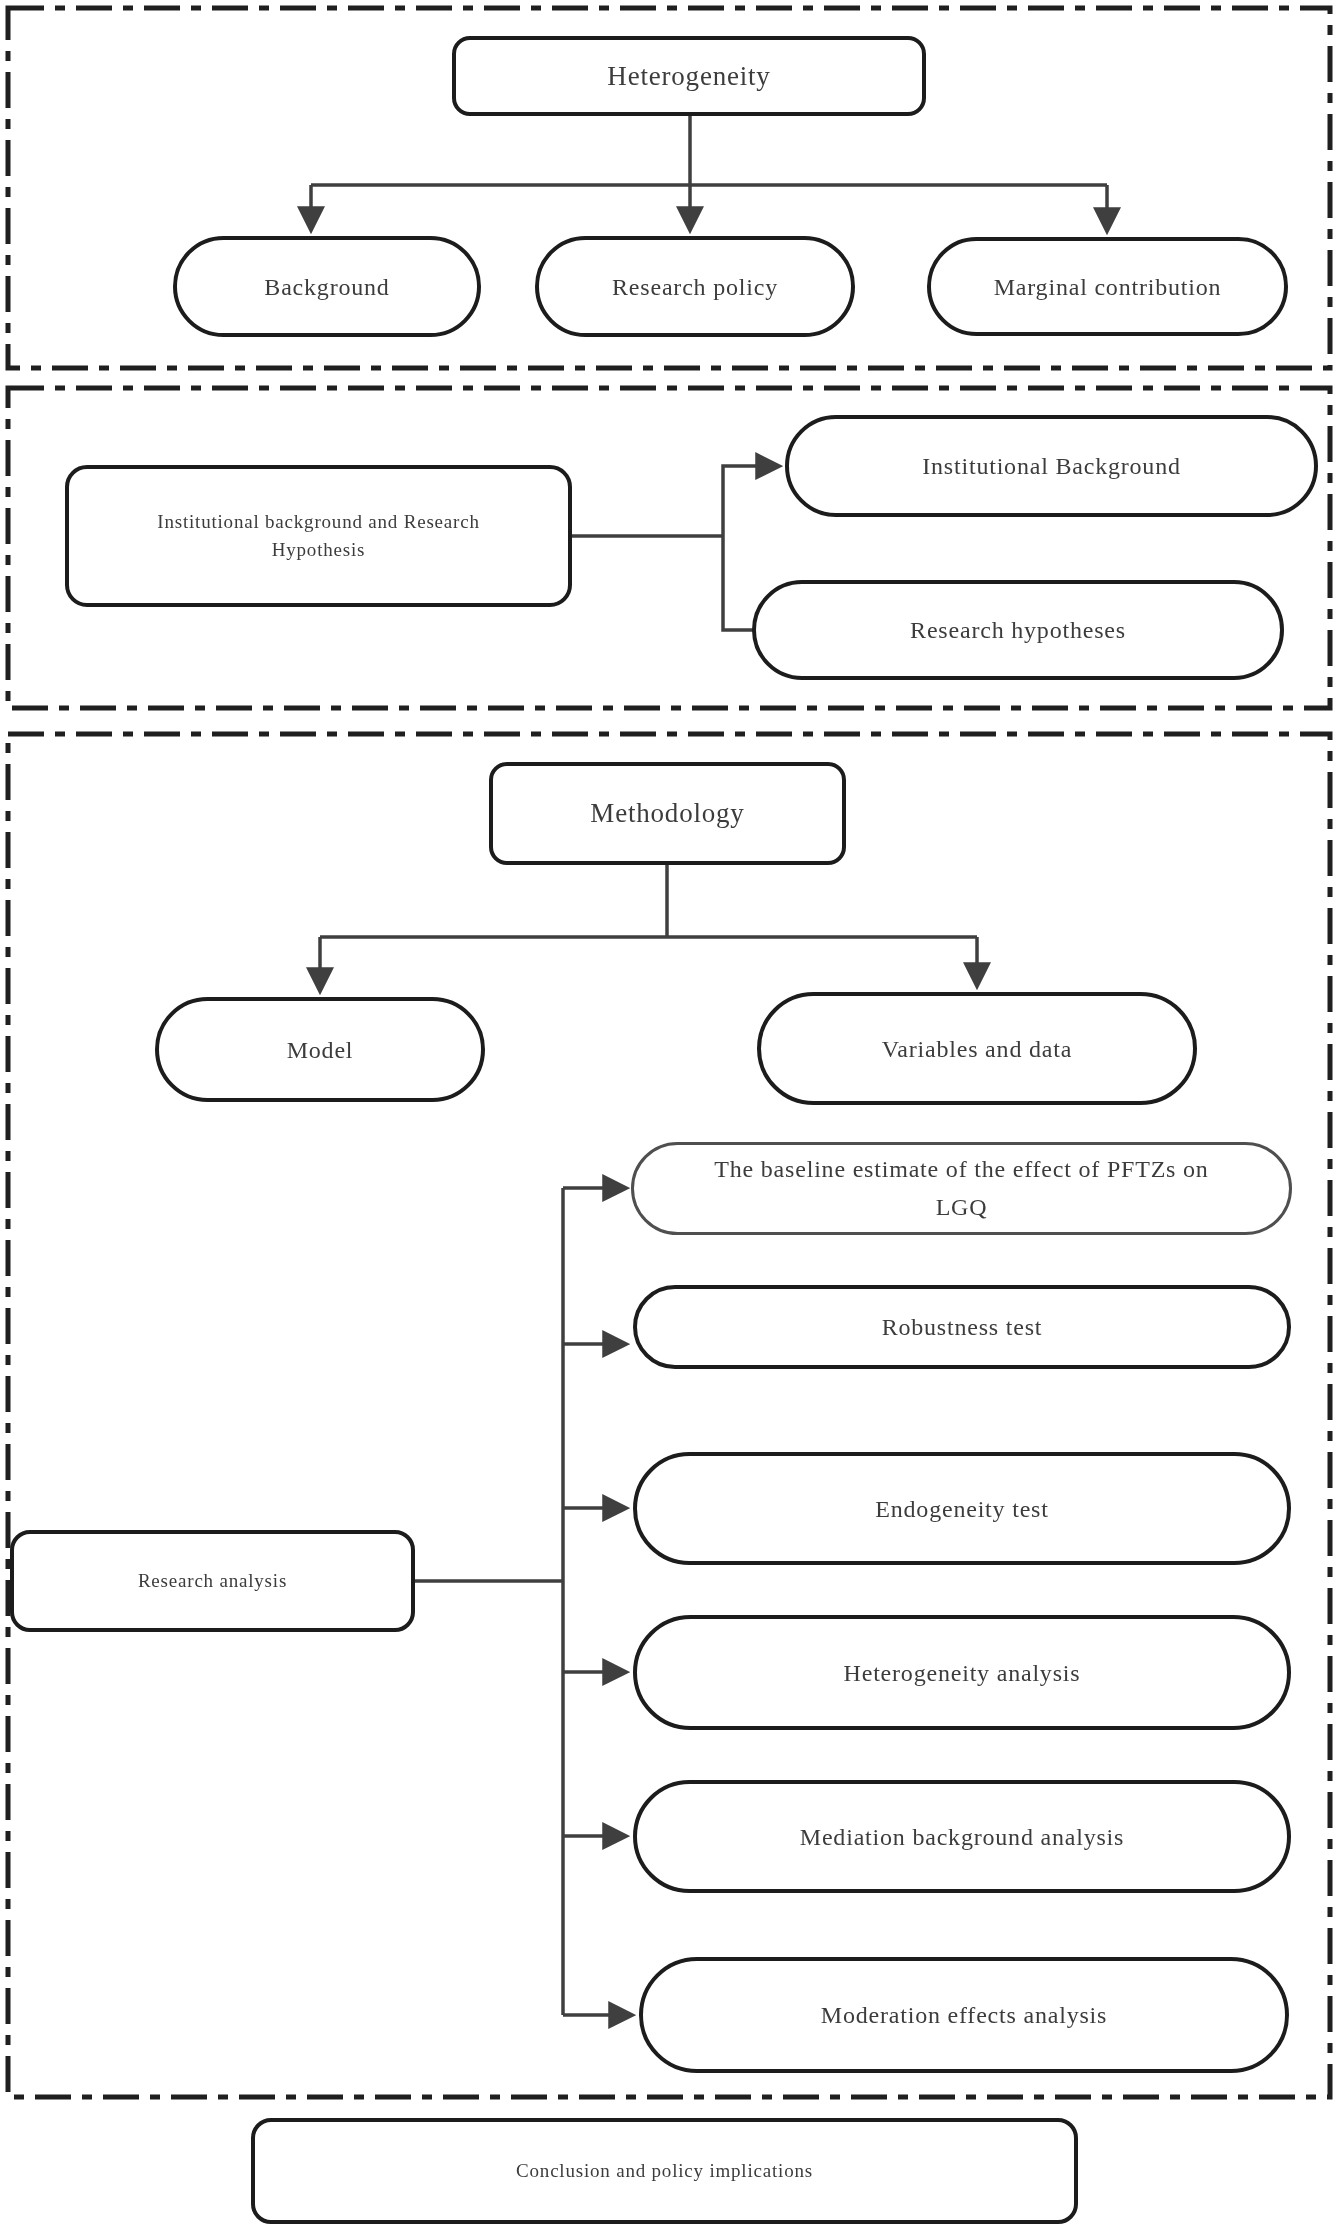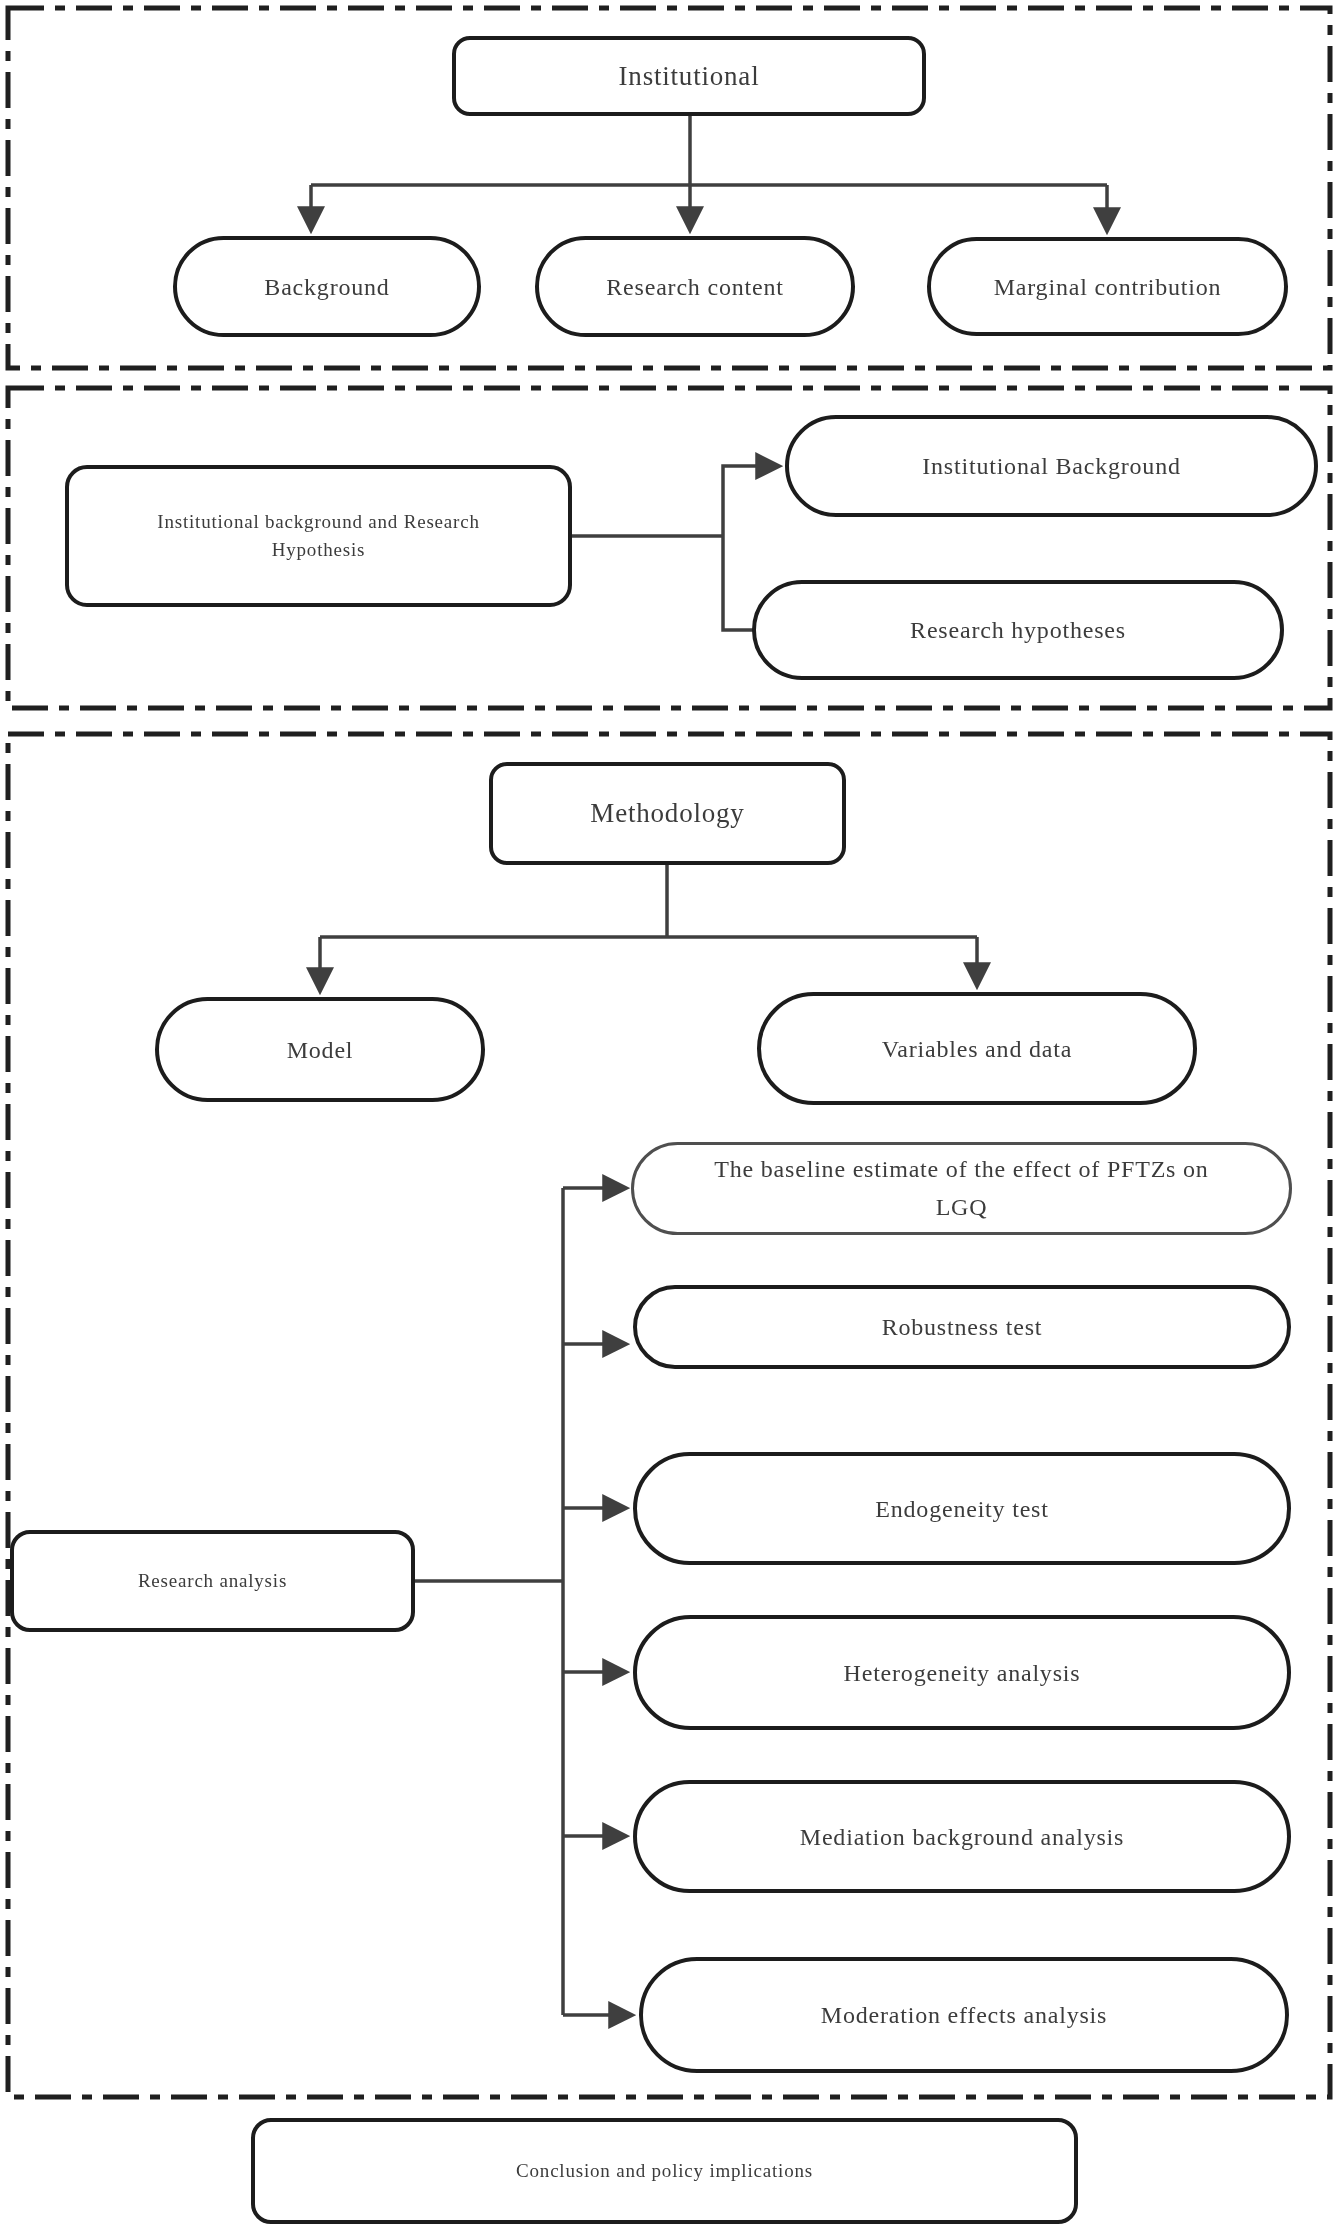--- a/index.html
+++ b/index.html
@@ -71,23 +71,23 @@
       <path d="M563,1188 L563,2015"></path>
       <path d="M563,1188 L625,1188" marker-end="url(#arr)"></path>
       <path d="M563,1344 L625,1344" marker-end="url(#arr)"></path>
       <path d="M563,1508 L625,1508" marker-end="url(#arr)"></path>
       <path d="M563,1672 L625,1672" marker-end="url(#arr)"></path>
       <path d="M563,1836 L625,1836" marker-end="url(#arr)"></path>
       <path d="M563,2015 L631,2015" marker-end="url(#arr)"></path>
     </g>
   </svg>
 
-  <div class="node titlebox t-lg" style="left:452px; top:36px;  width:474px; height:80px;">Institutional</div>
+  <div class="node titlebox t-lg" style="left:452px; top:36px;  width:474px; height:80px;">Heterogeneity</div>
   <div class="node pill t-md" style="left:173px; top:236px; width:308px; height:101px;">Background</div>
-  <div class="node pill t-md" style="left:535px; top:236px; width:320px; height:101px;">Research content</div>
+  <div class="node pill t-md" style="left:535px; top:236px; width:320px; height:101px;">Research policy</div>
   <div class="node pill t-md" style="left:927px; top:237px; width:361px; height:99px;">Marginal contribution</div>
 
   <div class="node titlebox t-xl" style="left:65px; top:465px; width:507px; height:142px; border-radius:22px; padding:0 70px;">Institutional background and Research Hypothesis</div>
   <div class="node pill t-md" style="left:785px; top:415px; width:533px; height:102px;">Institutional Background</div>
   <div class="node pill t-md" style="left:752px; top:580px; width:532px; height:100px;">Research hypotheses</div>
 
   <div class="node titlebox t-lg" style="left:489px; top:762px; width:357px; height:103px;">Methodology</div>
   <div class="node pill t-md" style="left:155px; top:997px; width:330px; height:105px;">Model</div>
   <div class="node pill t-md" style="left:757px; top:992px; width:440px; height:113px;">Variables and data</div>
 

